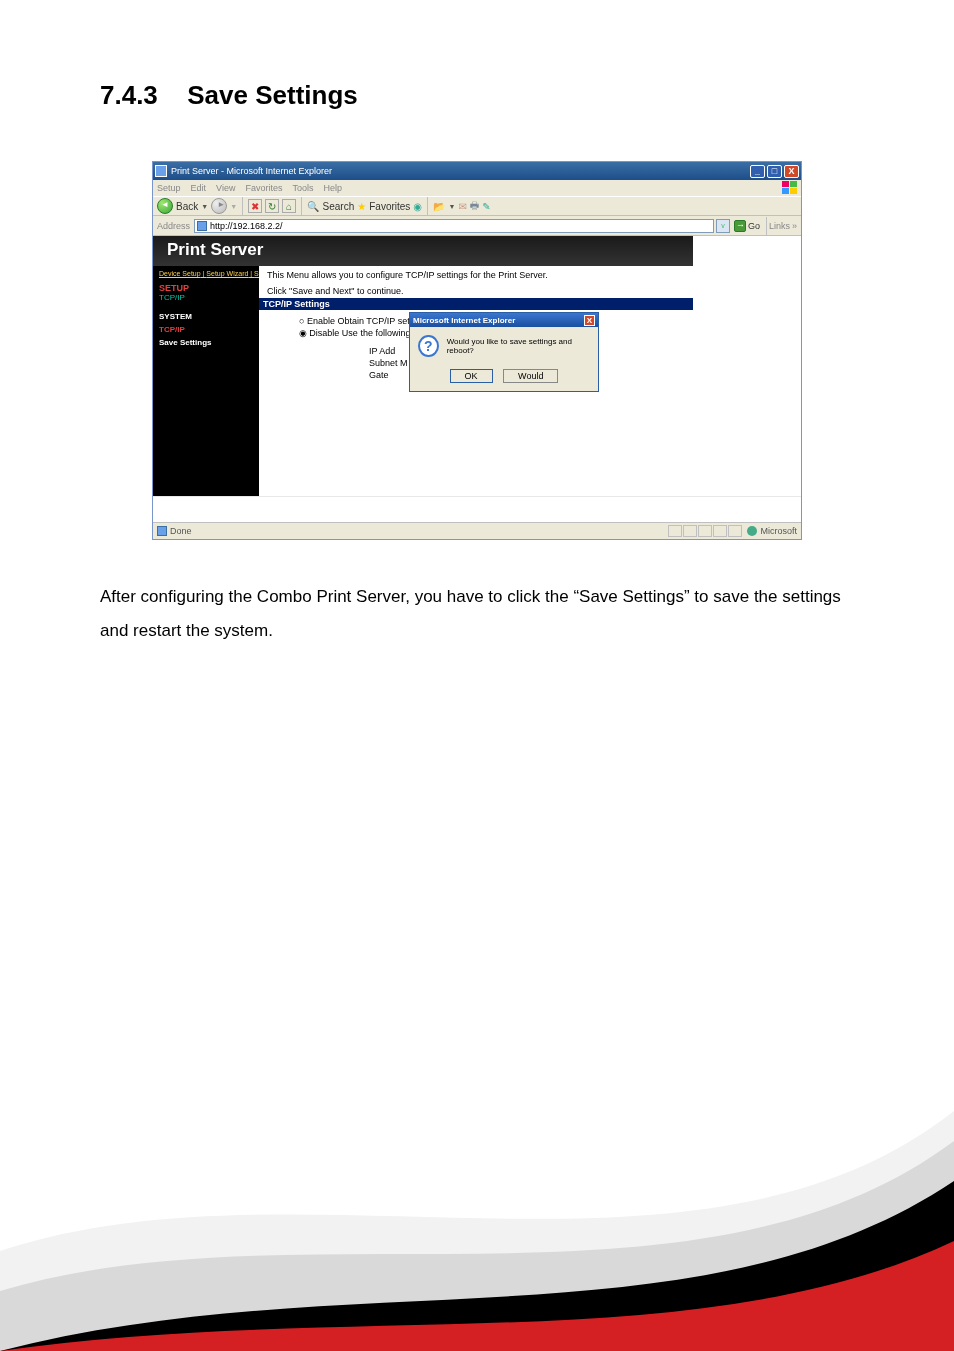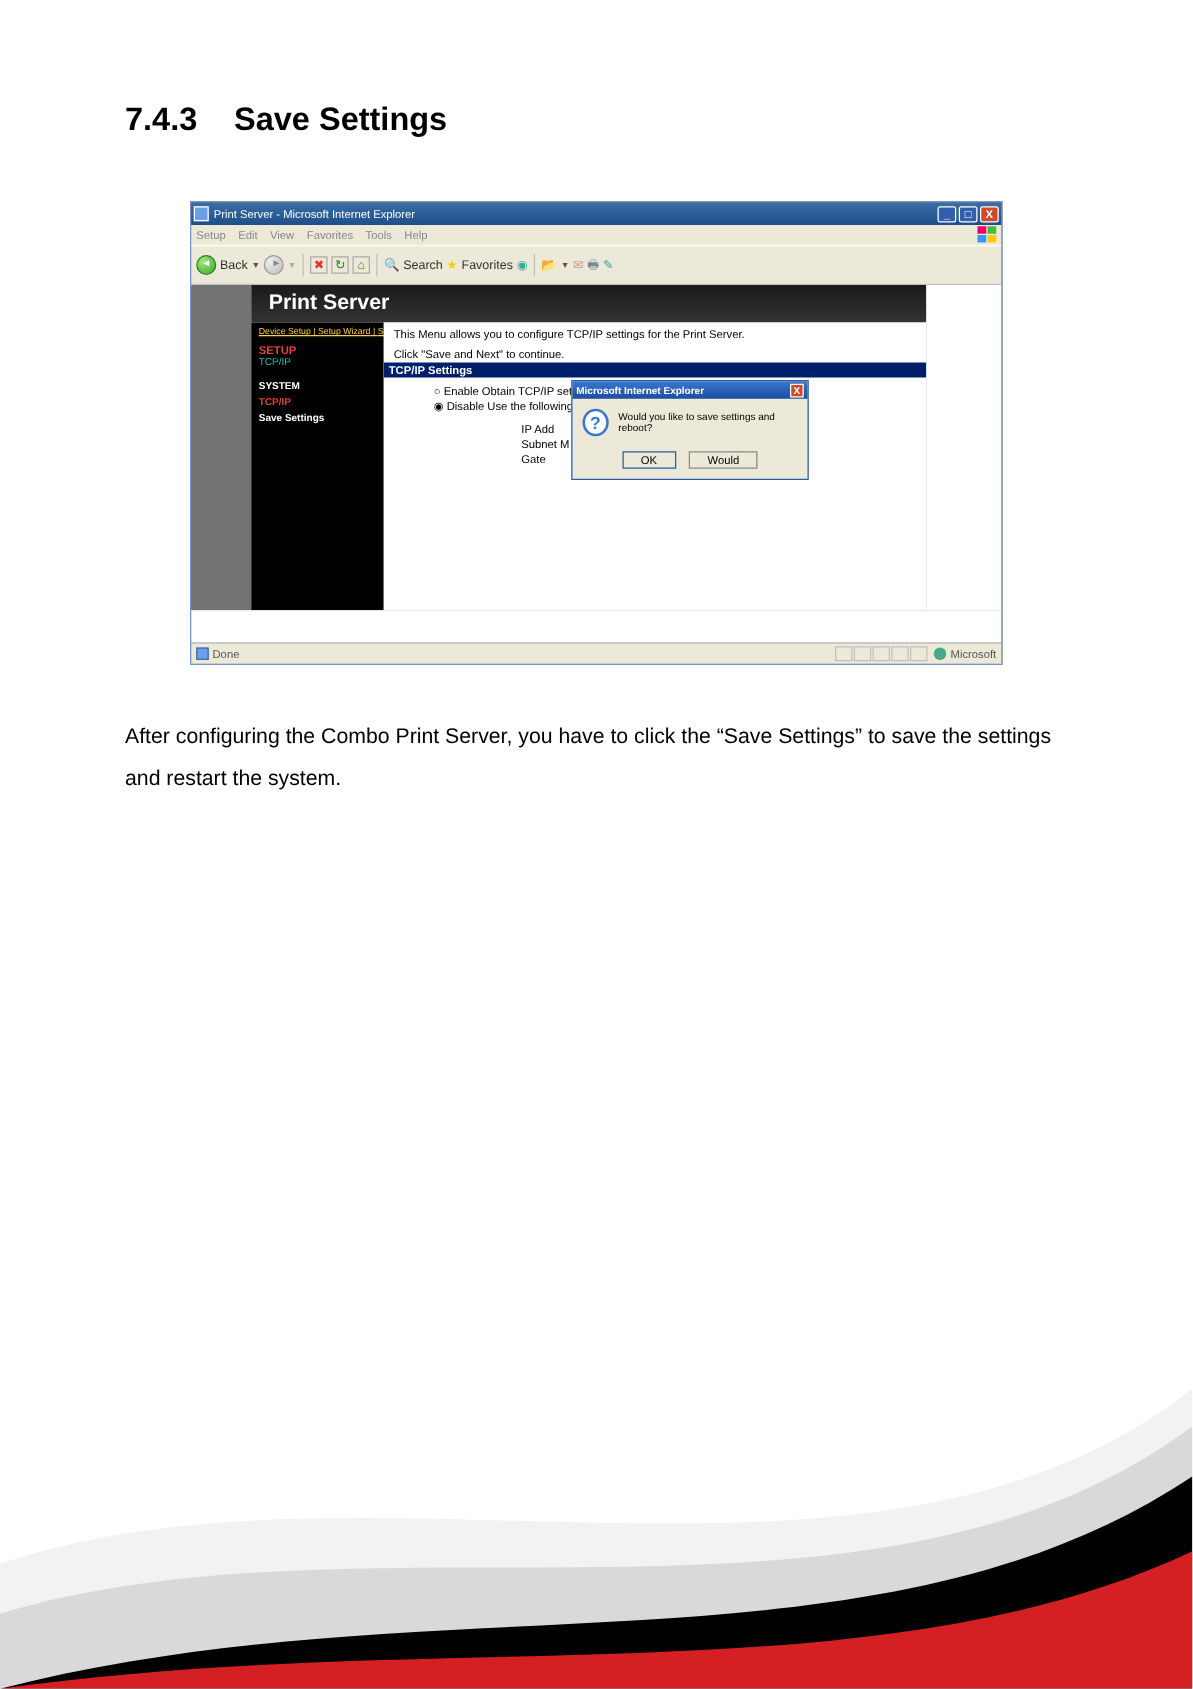--- a/index.html
+++ b/index.html
@@ -55,21 +55,21 @@
     color:#888;
     font-size:9px;
     padding:0 4px;
     position:relative;
   }
   .ie-menubar span { margin-right:10px; }
   .ie-logo { position:absolute; right:2px; top:0; width:18px; height:16px; }
   .ie-logo svg { width:100%; height:100%; }
 
   .ie-toolbar {
-    height:32px;
+    height:20px;
     background:#ece9d8;
     border-top:1px solid #fff;
     border-bottom:1px solid #c0c0c0;
     display:flex;
     align-items:center;
     padding:0 4px;
     gap:3px;
     font-size:10px;
     color:#333;
   }
@@ -92,21 +92,21 @@
   .addr-label { color:#888; font-size:9px; margin-right:4px; }
   .addr-input { flex:1; height:14px; border:1px solid #7f9db9; background:#fff; font-size:9px; padding:0 2px; display:flex; align-items:center; }
   .addr-icon { width:10px; height:10px; background:#6aa0e8; border:1px solid #3b6ea5; margin-right:3px; }
   .addr-drop { width:14px; height:14px; border:1px solid #7f9db9; background:#dbe6f4; margin-left:2px; display:flex; align-items:center; justify-content:center; font-size:7px; color:#4b6; }
   .go-btn { display:flex; align-items:center; margin:0 4px; font-size:9px; color:#333; }
   .go-icon { width:12px; height:12px; border-radius:2px; background:#4a9a3a; border:1px solid #2a7a2a; margin-right:2px; position:relative; }
   .go-icon::after { content:"→"; color:#fff; position:absolute; left:1px; top:-2px; font-size:9px; }
   .links-txt { font-size:9px; color:#888; }
 
   .ie-content { display:flex; height:260px; }
-  .ie-left { width:540px; background:#fff;margin-left:48px; }
+  .ie-left { width:540px; background:#fff; }
   .psh {
     height:30px;
     background:linear-gradient(#1a1a1a,#333);
     color:#fff;
     font-weight:bold;
     font-size:17px;
     padding:4px 14px;
     font-family:Arial;
   }
   .ps-body { display:flex; height:230px; }
@@ -228,20 +228,35 @@
       <span>Favorites</span>
       <span style="color:#3a9;">◉</span>
       <span class="tb-sep"></span>
       <span style="color:#e9b84a;">📂</span>
       <span style="font-size:7px;color:#555;">▼</span>
       <span style="color:#c98;">✉</span>
       <span style="color:#789;">🖶</span>
       <span style="color:#3a9;">✎</span>
     </div>
 
+    <div class="ie-addr">
+      <span class="addr-label">Address</span>
+      <div class="addr-input">
+        <span class="addr-icon"></span>
+        <span>http://192.168.2.2/</span>
+      </div>
+      <div class="addr-drop">v</div>
+      <div class="go-btn">
+        <span class="go-icon"></span>
+        <span>Go</span>
+      </div>
+      <span class="tb-sep"></span>
+      <span class="links-txt">Links</span>
+      <span class="links-txt" style="margin-left:2px;">»</span>
+    </div>
 
     <div class="ie-content">
       <div class="ie-left">
         <div class="psh">Print Server</div>
         <div class="ps-body">
           <div class="ps-side">
             <div class="topnav">
               <span>Device Setup</span><span> | </span><span>Setup Wizard</span><span> | </span><span>System Tools</span>
             </div>
             <div class="section">SETUP</div>

